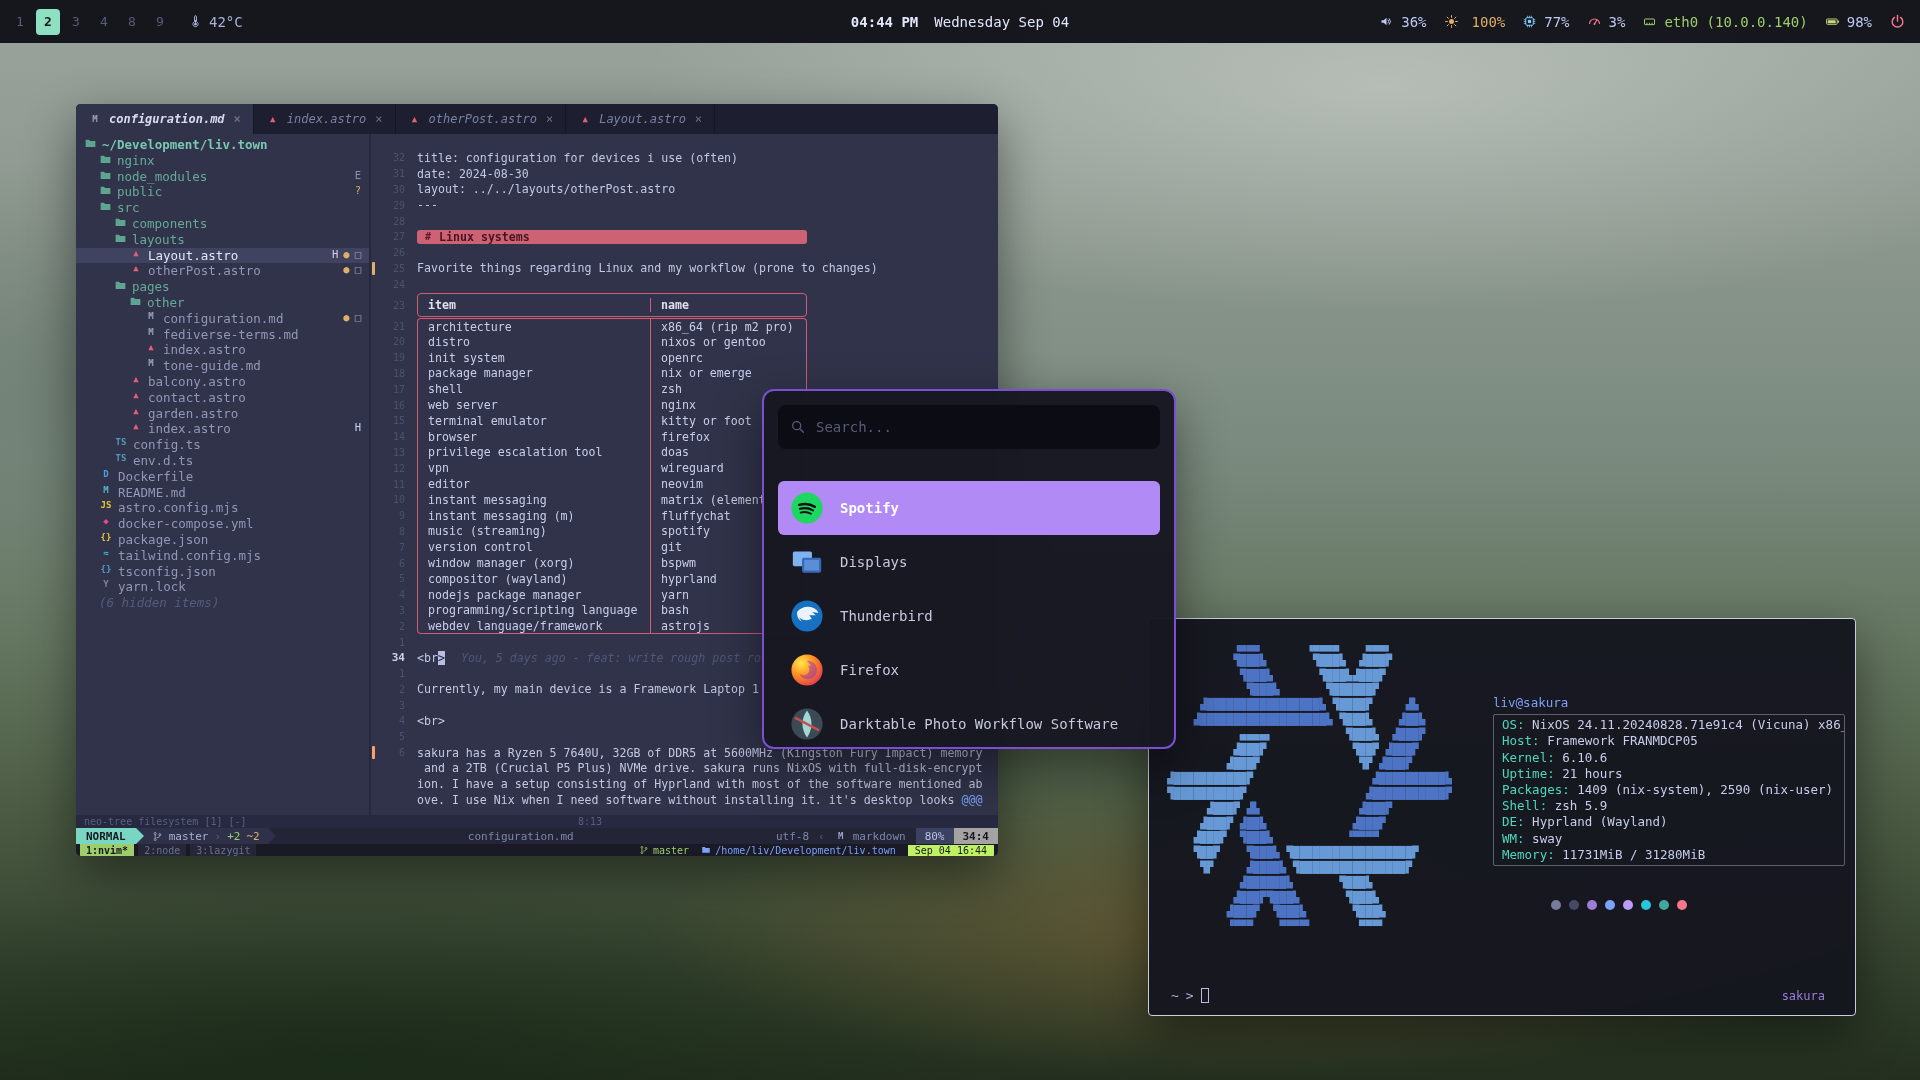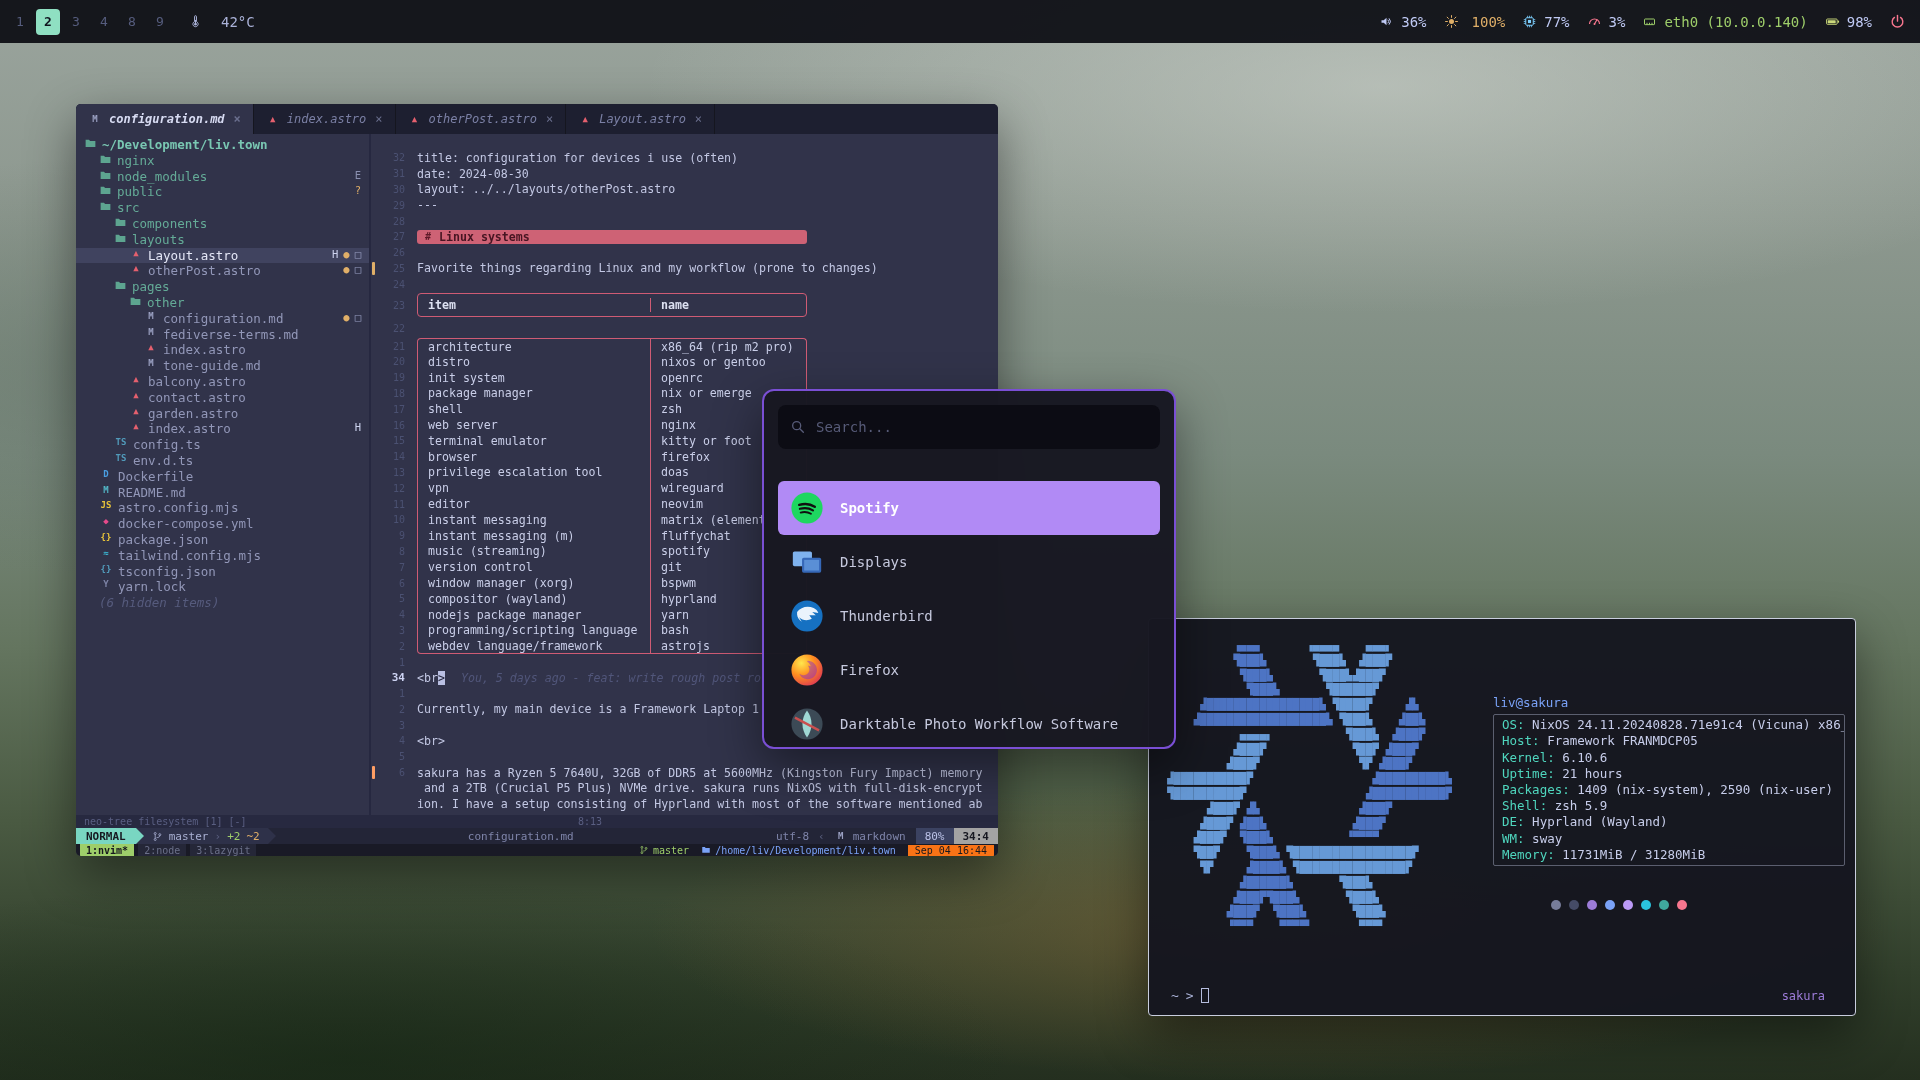--- a/index.html
+++ b/index.html
@@ -15,21 +15,21 @@
 
   .icon{display:inline-flex;align-items:center;justify-content:center;flex:none}
   .icon svg{width:100%;height:100%;display:block}
 
   
   .topbar{position:absolute;left:0;top:0;width:1920px;height:43px;background:rgba(13,14,20,0.94);
     display:flex;align-items:center;color:#c0caf5;font-size:14px;z-index:50}
   .ws-group{display:flex;gap:4px;margin-left:8px}
   .ws{width:24px;height:26px;display:flex;align-items:center;justify-content:center;color:#565d7e;border-radius:4px;font-size:13px;cursor:pointer}
   .ws.active{background:#8fe0c2;color:#10141f;font-weight:bold}
-  .temp-module{display:flex;align-items:center;gap:18px;margin-left:16px;color:#aab2d8}
+  .temp-module{display:flex;align-items:center;gap:6px;margin-left:16px;color:#aab2d8}
   .clock{position:absolute;left:50%;top:0;height:100%;transform:translateX(-50%);display:flex;align-items:center;gap:16px;color:#e2e7fb}
   .clock .time{font-weight:bold}
   .tb-right{margin-left:auto;display:flex;align-items:center;gap:17px;margin-right:14px}
   .tb-mod{display:flex;align-items:center;gap:7px;cursor:pointer}
   .power-btn{color:#f7768e;width:17px;height:17px;cursor:pointer}
 
   
   .window{position:absolute;border-radius:5px;box-shadow:0 18px 50px rgba(0,0,0,0.45)}
 
   
@@ -94,21 +94,21 @@
   .sl-chip{background:#3b4261;color:#bcc3e8;display:flex;align-items:center;padding:0 9px}
   .sl-loc{background:#a3a3a3;color:#171821;font-weight:bold;display:flex;align-items:center;padding:0 9px}
   .sl-ft{display:flex;align-items:center;gap:5px}
 
   .tmux{height:12px;background:#191a26;display:flex;align-items:center;font-size:10px;padding:0 4px;gap:4px;flex:none}
   .tx-win{padding:0 6px;background:#252738;color:#6b7089;height:100%;display:flex;align-items:center;cursor:pointer}
   .tx-win.active{background:#9ece6a;color:#17181f;font-weight:bold}
   .tx-right{margin-left:auto;display:flex;align-items:stretch;gap:12px}
   .tx-branch{color:#9ece6a;display:flex;gap:4px;align-items:center}
   .tx-path{color:#7aa2f7;display:flex;gap:4px;align-items:center}
-  .tx-date{background:#f97316;color:#17181f;padding:0 7px;display:flex;align-items:center}
+  .tx-date{background:#bef264;color:#17181f;padding:0 7px;display:flex;align-items:center}
 
   
   .launcher{left:762px;top:389px;width:414px;height:360px;background:rgba(23,23,34,0.98);border:2px solid #7a4fd4;border-radius:12px;z-index:30;padding:14px;overflow:hidden}
   .search-box{height:44px;background:#0c0c14;border-radius:8px;display:flex;align-items:center;padding:0 12px;gap:10px;color:#575b78}
   .search-box .icon{width:16px;height:16px}
   .search-input{flex:1;background:transparent;border:none;outline:none;color:#c6cae2;font:14px "DejaVu Sans Mono",monospace}
   .search-input::placeholder{color:#575b78}
   #launcher-items{margin-top:32px}
   .l-item{height:54px;display:flex;align-items:center;gap:16px;padding:0 12px;border-radius:6px;color:#c6c9de;font-size:14px;cursor:pointer}
   .l-item .icon{width:34px;height:34px}
@@ -144,20 +144,24 @@
     </div>
   <div class="temp-module">
     <span class="icon" style="width:15px;height:15px">
         <svg viewBox="0 0 24 24">
           <path d="M10.5 4.2a1.5 1.5 0 0 1 3 0v8a4.2 4.2 0 1 1-3 0z" fill="none" stroke="currentColor" stroke-width="1.6"></path>
           <circle cx="12" cy="16.2" r="2.1" fill="currentColor"></circle>
           <path d="M12 9.5v5" stroke="currentColor" stroke-width="1.6"></path>
         </svg>
       </span>
     <span>42°C</span>
+  </div>
+  <div class="clock">
+    <span class="time">04:44 PM</span>
+    <span class="date">Wednesday Sep 04</span>
   </div>
   <div class="tb-right">
     <span id="tb-modules" style="display:flex;align-items:center;gap:17px">
         <div class="tb-mod">
           <span class="icon" style="height: 15px; width: 15px; color: rgb(192, 202, 245);">
             <svg viewBox="0 0 24 24">
               <path d="M4 10v4h3.5L12 18V6L7.5 10H4z" fill="currentColor"></path>
               <path d="M14.5 9.5a3.5 3.5 0 0 1 0 5" stroke="currentColor" fill="none" stroke-width="1.6" stroke-linecap="round"></path>
               <path d="M16.5 7.5a6.5 6.5 0 0 1 0 9" stroke="currentColor" fill="none" stroke-width="1.6" stroke-linecap="round"></path>
             </svg>
@@ -354,26 +358,20 @@
           <div class="ed-gut">
             <span>24</span>
           </div>
           <div class="ed-body"></div>
         </div>
         <div class="ed-row row-thead">
           <div class="ed-gut">
             <span>23</span>
           </div>
           <div class="ed-body"><div class="tbl-head"><div class="tcell c0">item</div><div class="tcell c1">name</div></div></div>
-        </div>
-        <div class="ed-row row-tgap">
-          <div class="ed-gut">
-            <span>22</span>
-          </div>
-          <div class="ed-body"><div class="tbl-gap"><div class="gcell"></div></div></div>
         </div>
         <div class="ed-row">
           <div class="ed-gut">
             <span>21</span>
           </div>
           <div class="ed-body"><div class="tbl-row tfirst"><div class="tcell c0">architecture</div><div class="tcell c1">x86_64 (rip m2 pro)</div></div></div>
         </div>
         <div class="ed-row">
           <div class="ed-gut">
             <span>20</span>

